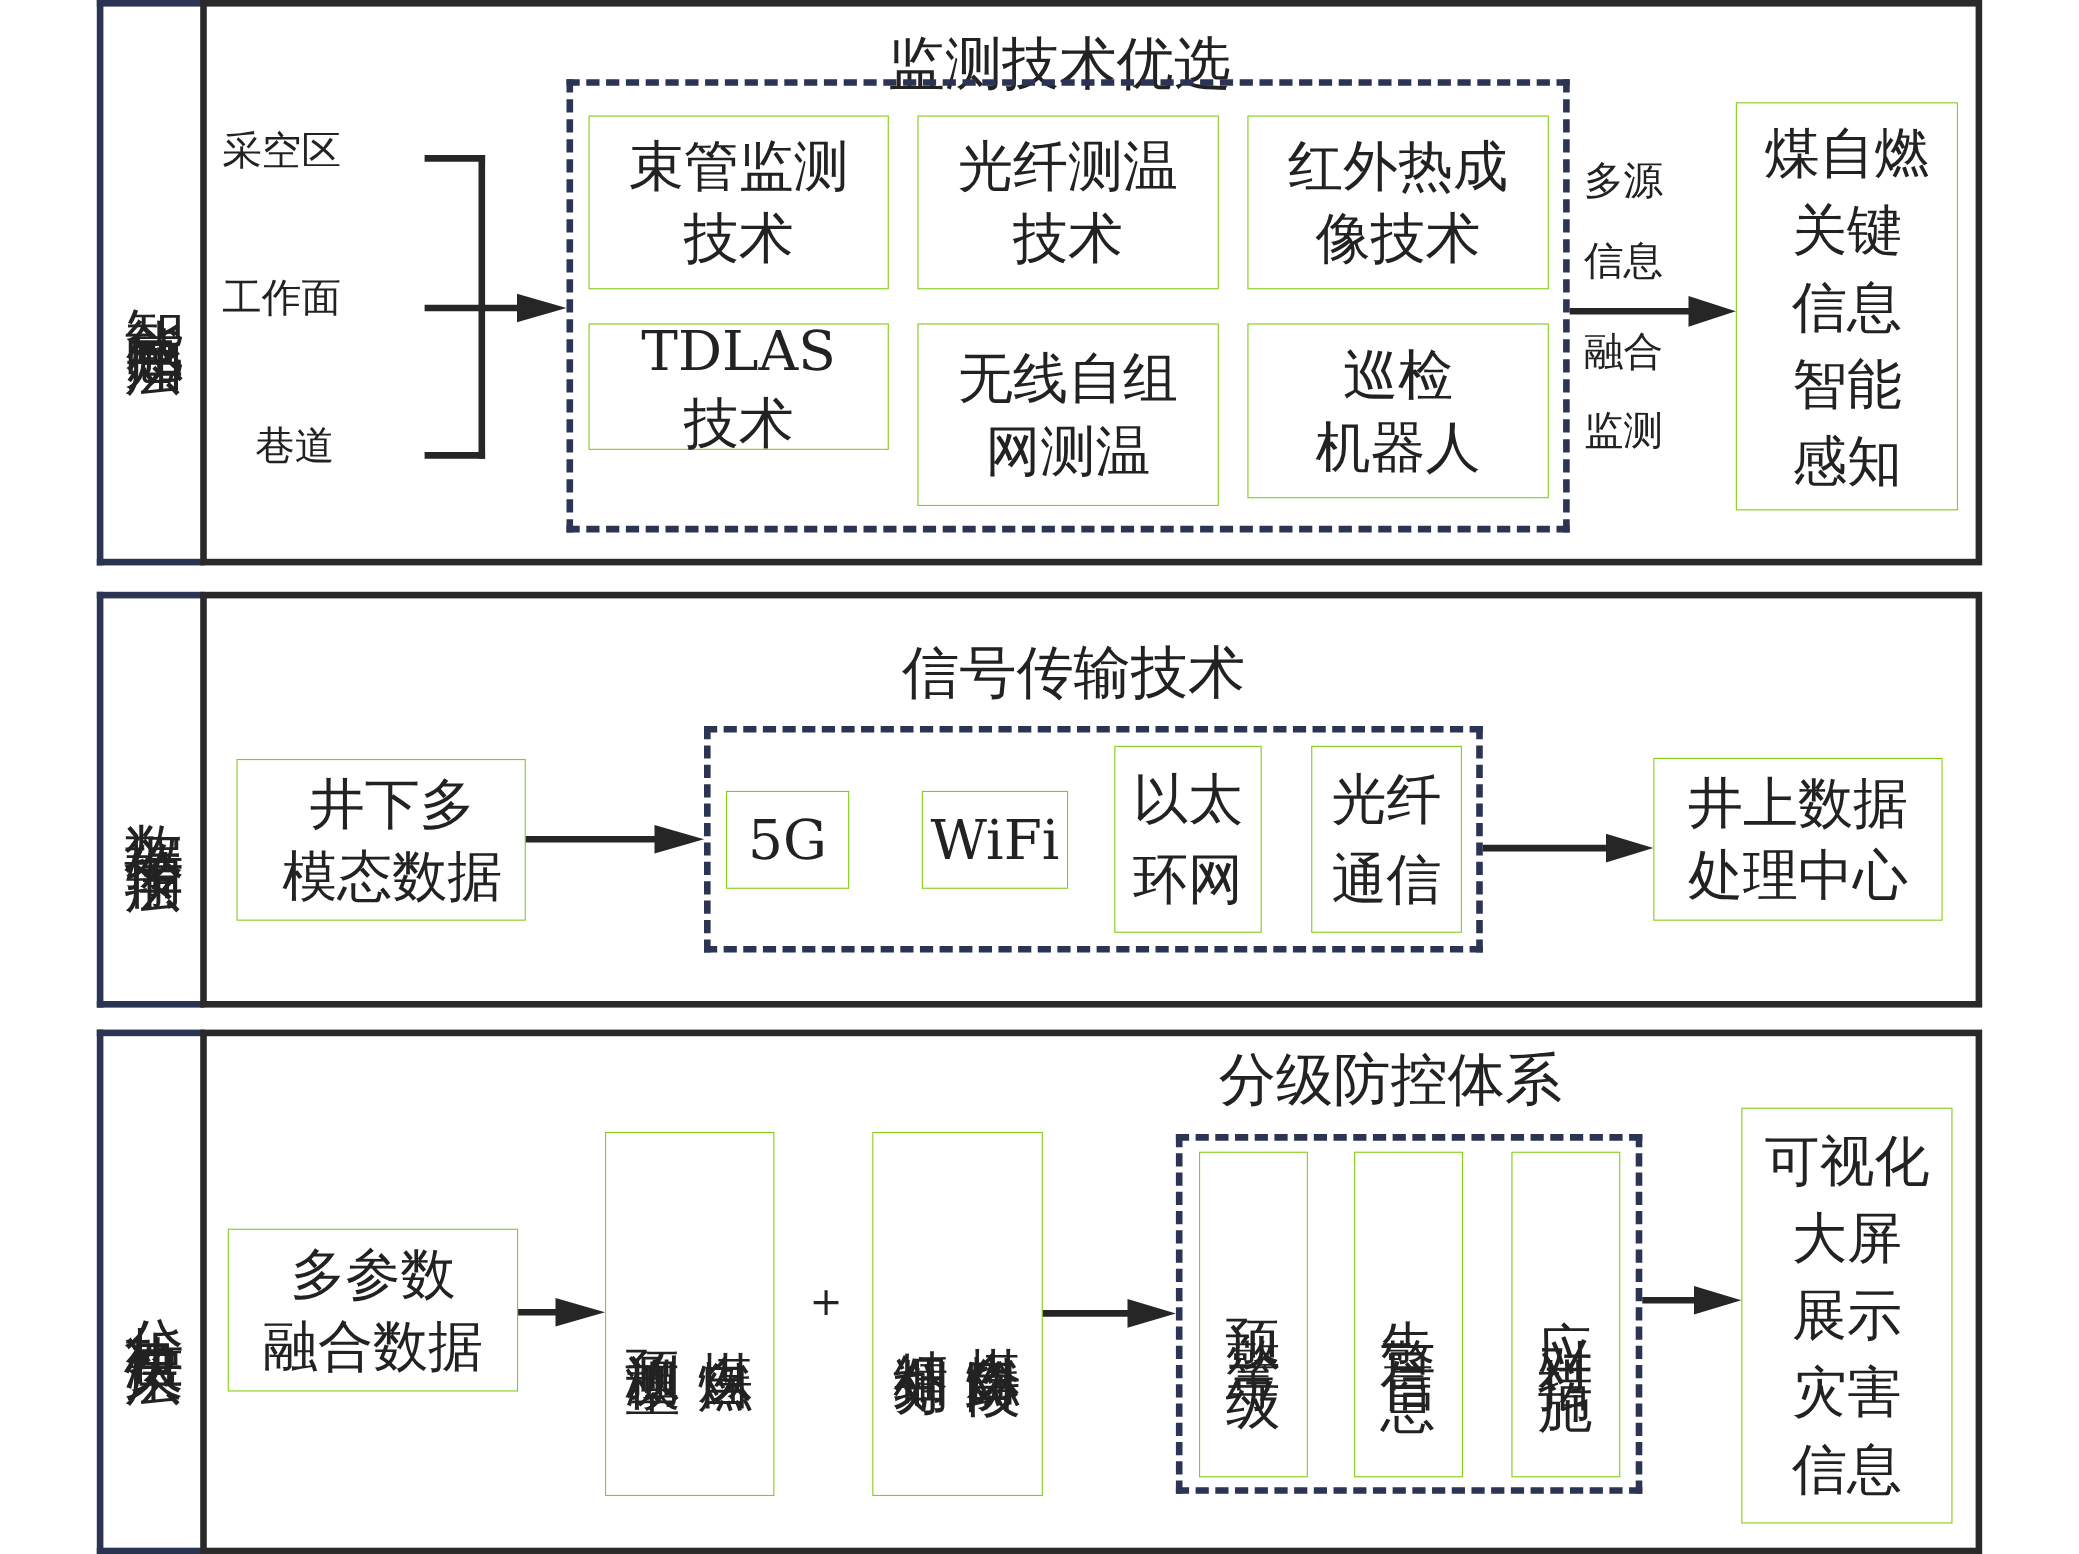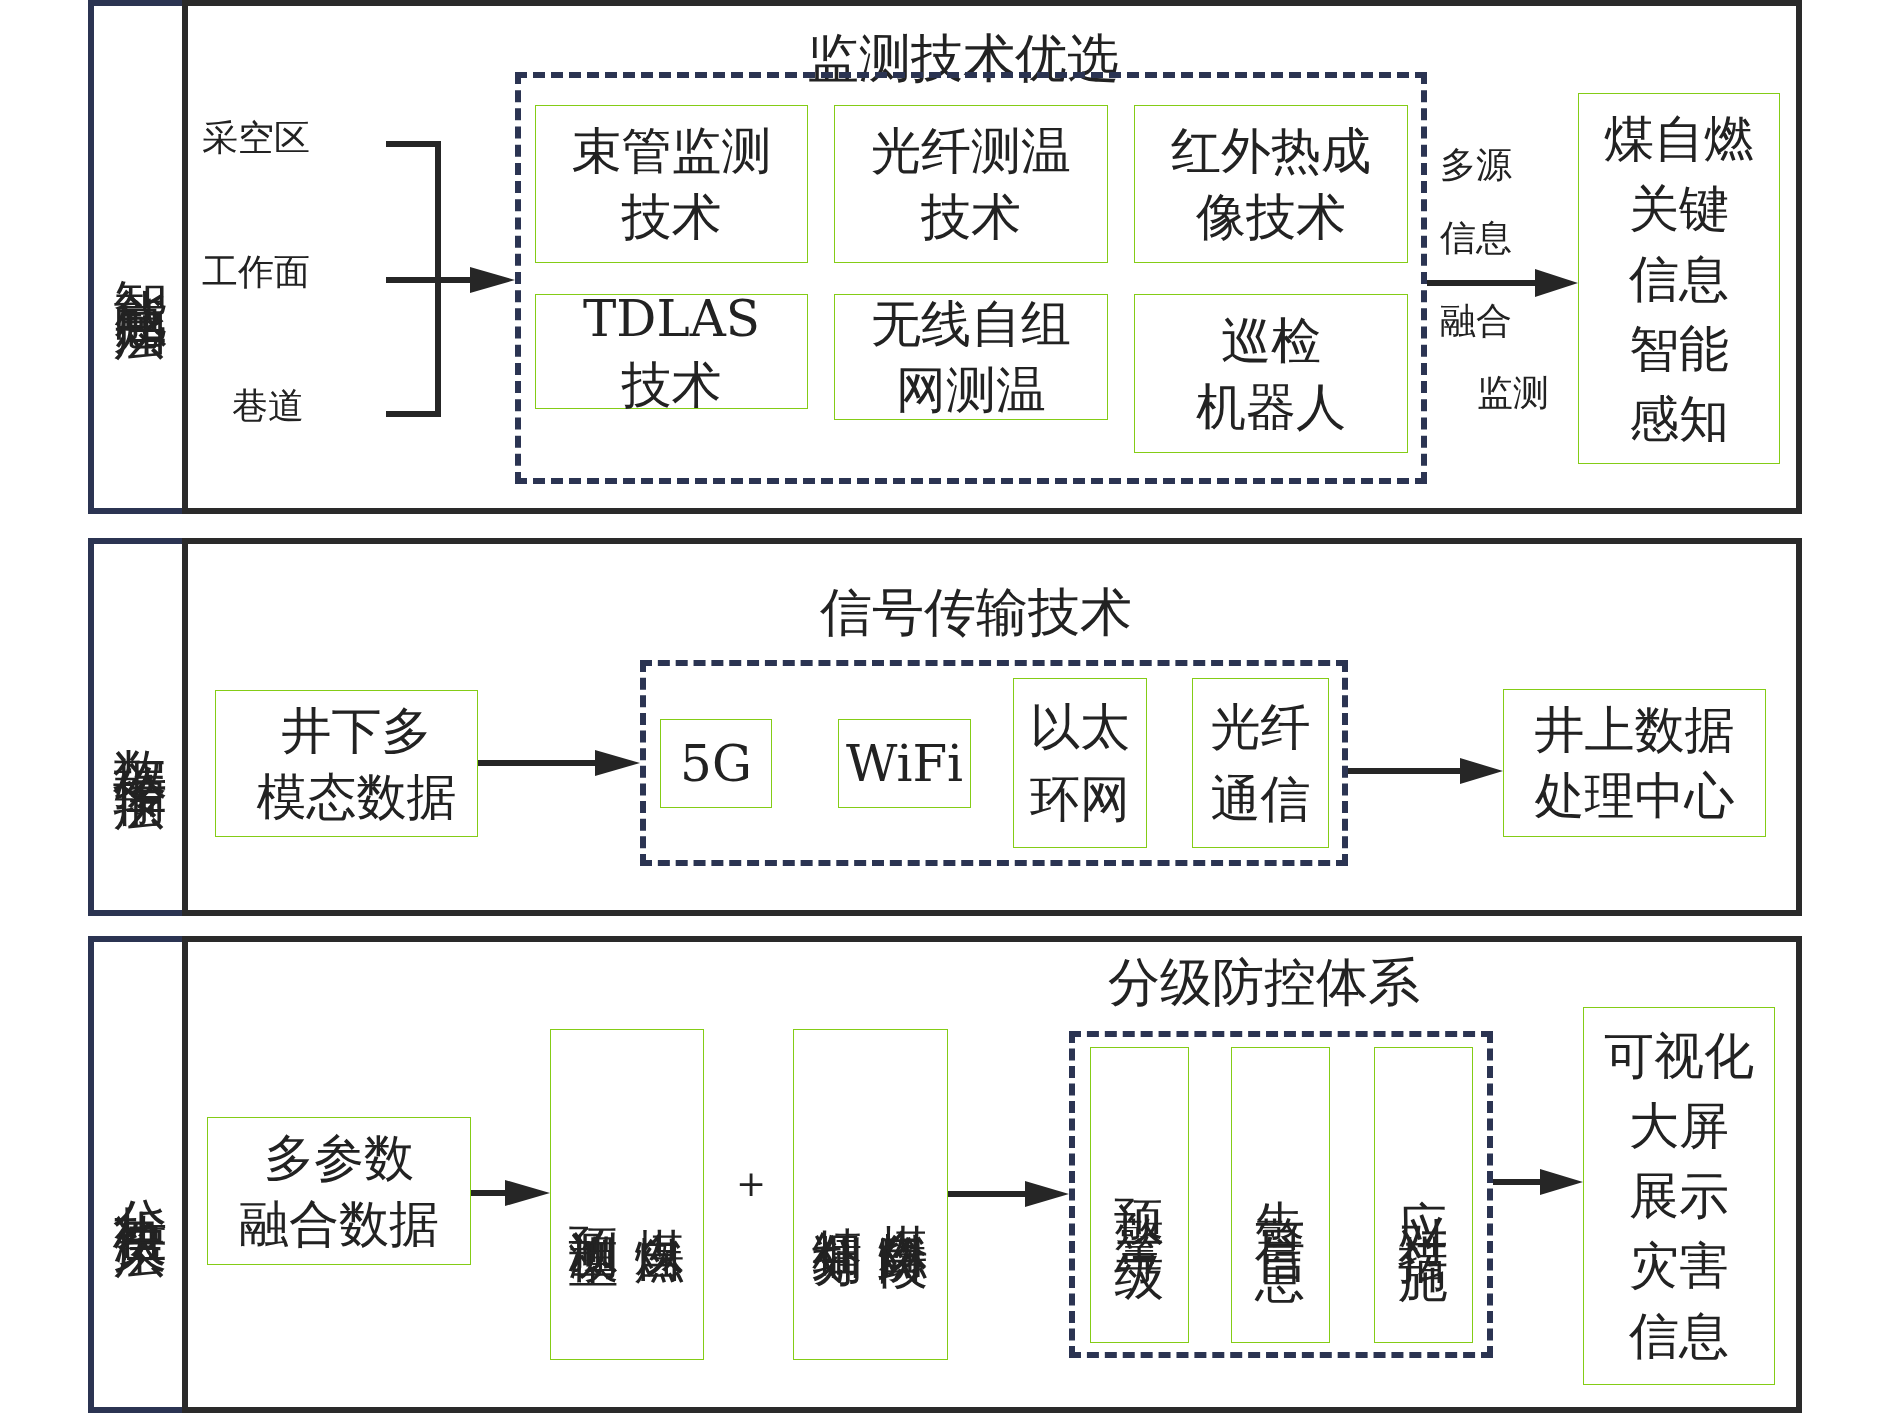--- a/index.html
+++ b/index.html
@@ -41,33 +41,33 @@
 技术</span>
   </div>
 <div class="abs nbox" style="left:1134px;top:105px;width:274px;height:158px;">
     <span class="txt">红外热成
 像技术</span>
   </div>
 <div class="abs nbox" style="left:535px;top:294px;width:273px;height:115px;">
     <span class="txt">TDLAS
 技术</span>
   </div>
-<div class="abs nbox" style="left:834px;top:294px;width:274px;height:126px;">
+<div class="abs nbox" style="left:834px;top:294px;width:274px;height:166px;">
     <span class="txt">无线自组
 网测温</span>
   </div>
 <div class="abs nbox" style="left:1134px;top:294px;width:274px;height:159px;">
     <span class="txt">巡检
 机器人</span>
   </div>
 
 <div class="abs plain" style="left:1440px;top:147px;">多源</div>
 <div class="abs plain" style="left:1440px;top:220px;">信息</div>
 <div class="abs plain" style="left:1440px;top:303px;">融合</div>
-<div class="abs plain" style="left:1440px;top:375px;margin-left:37px;">监测</div>
+<div class="abs plain" style="left:1440px;top:375px;">监测</div>
 
 <div class="abs nbox" style="left:1578px;top:93px;width:202px;height:371px;">
     <span class="txt" style="line-height:70px;">煤自燃
 关键
 信息
 智能
 感知</span>
   </div>
 
 <div class="abs label-col" style="left:88px;top:538px;width:98px;height:378px;">

